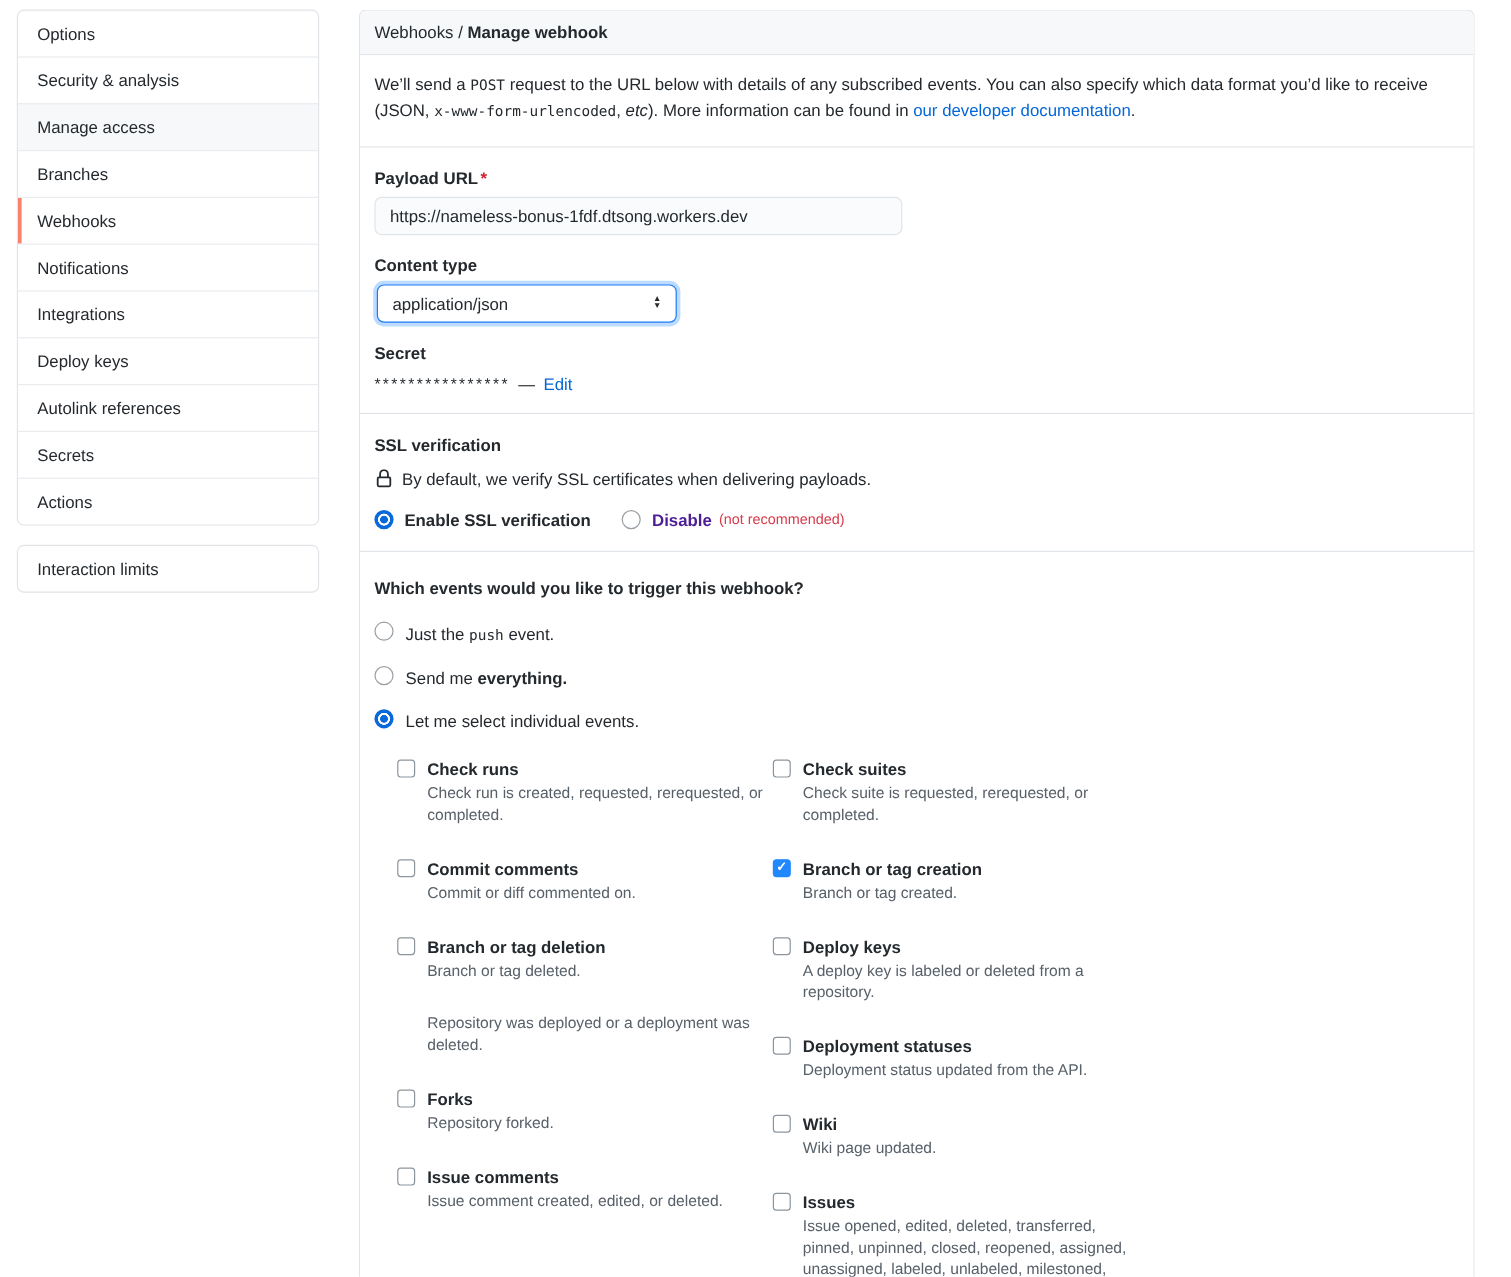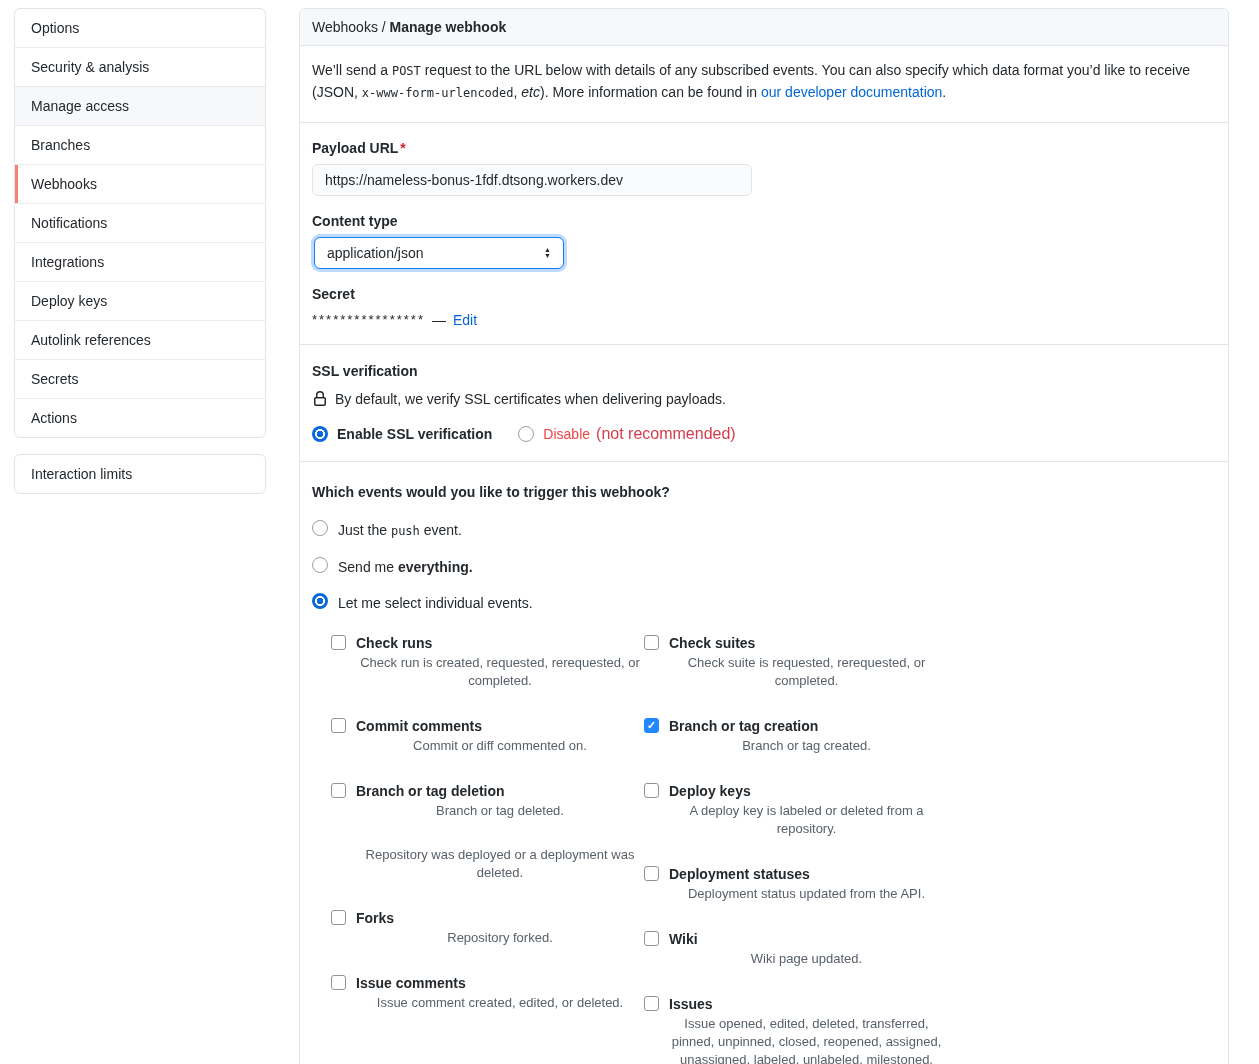--- a/index.html
+++ b/index.html
@@ -106,33 +106,33 @@
   .checkbox .check { display: none; color: #fff; font-size: 11px; font-weight: 700; line-height: 1; }
   .checkbox.checked { background: #2188ff; border-color: #2188ff; }
   .checkbox.checked .check { display: block; }
 
   
   .ssl-title { font-weight: 600; line-height: 20px; margin-bottom: 8px; }
   .ssl-note { display: flex; align-items: center; gap: 7px; line-height: 20px; }
   .ssl-radios { display: flex; align-items: center; gap: 26px; margin-top: 16px; }
   .radio-label { display: flex; align-items: center; gap: 9px; cursor: pointer; }
   .bold { font-weight: 600; }
-  .danger { color: #ef4444; }
-  .danger-note { color: #d73a49; font-size: 16px; margin-left: -3px; }
+  .danger { color: #4c1d95; font-weight: bold; }
+  .danger-note { color: #d73a49; font-size: 12px; margin-left: -3px; }
 
   
   .events-question { font-weight: 600; line-height: 20px; margin: 4px 0 18px 0; }
   .event-radio { display: flex; align-items: flex-start; gap: 10px; margin-bottom: 16px; line-height: 20px; }
   .grid { display: flex; margin: 20px 0 0 19px; }
   .grid-col-left { width: 313px; flex: none; }
   .grid-col-right { width: 300px; flex: none; }
   .event-item { margin-bottom: 26px; }
   .event-head { display: flex; gap: 10px; align-items: flex-start; line-height: 20px; }
   .event-label { font-weight: 600; }
-  .event-desc { margin-left: 25px; margin-top: 1px; color: #586069; font-size: 13px; line-height: 18px; text-align: center; }
+  .event-desc { margin-left: 25px; margin-top: 1px; color: #586069; font-size: 13px; line-height: 18px; }
 
   .lock-svg { flex: none; display: inline-flex; }
 </style>
 </head>
 <body>
 
 <div class="page">
 
   <div class="sidebar">
     <nav class="nav-box">

